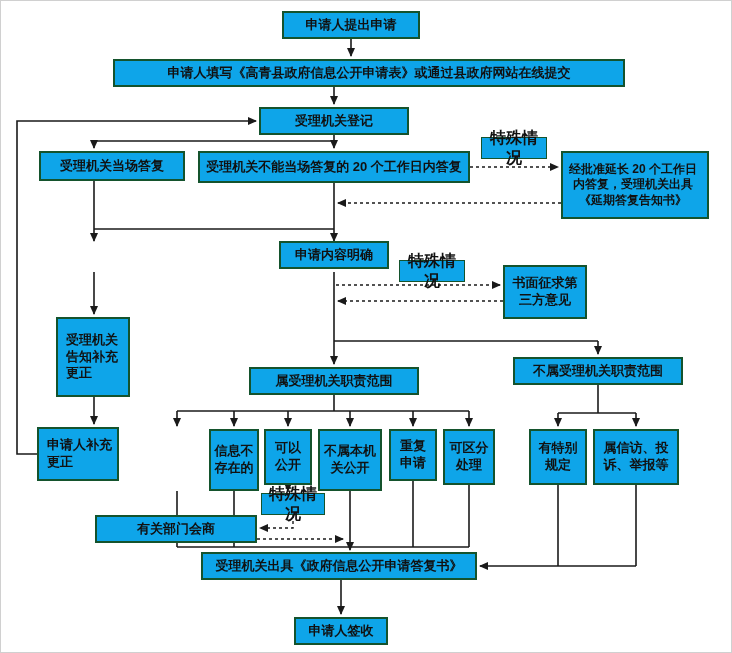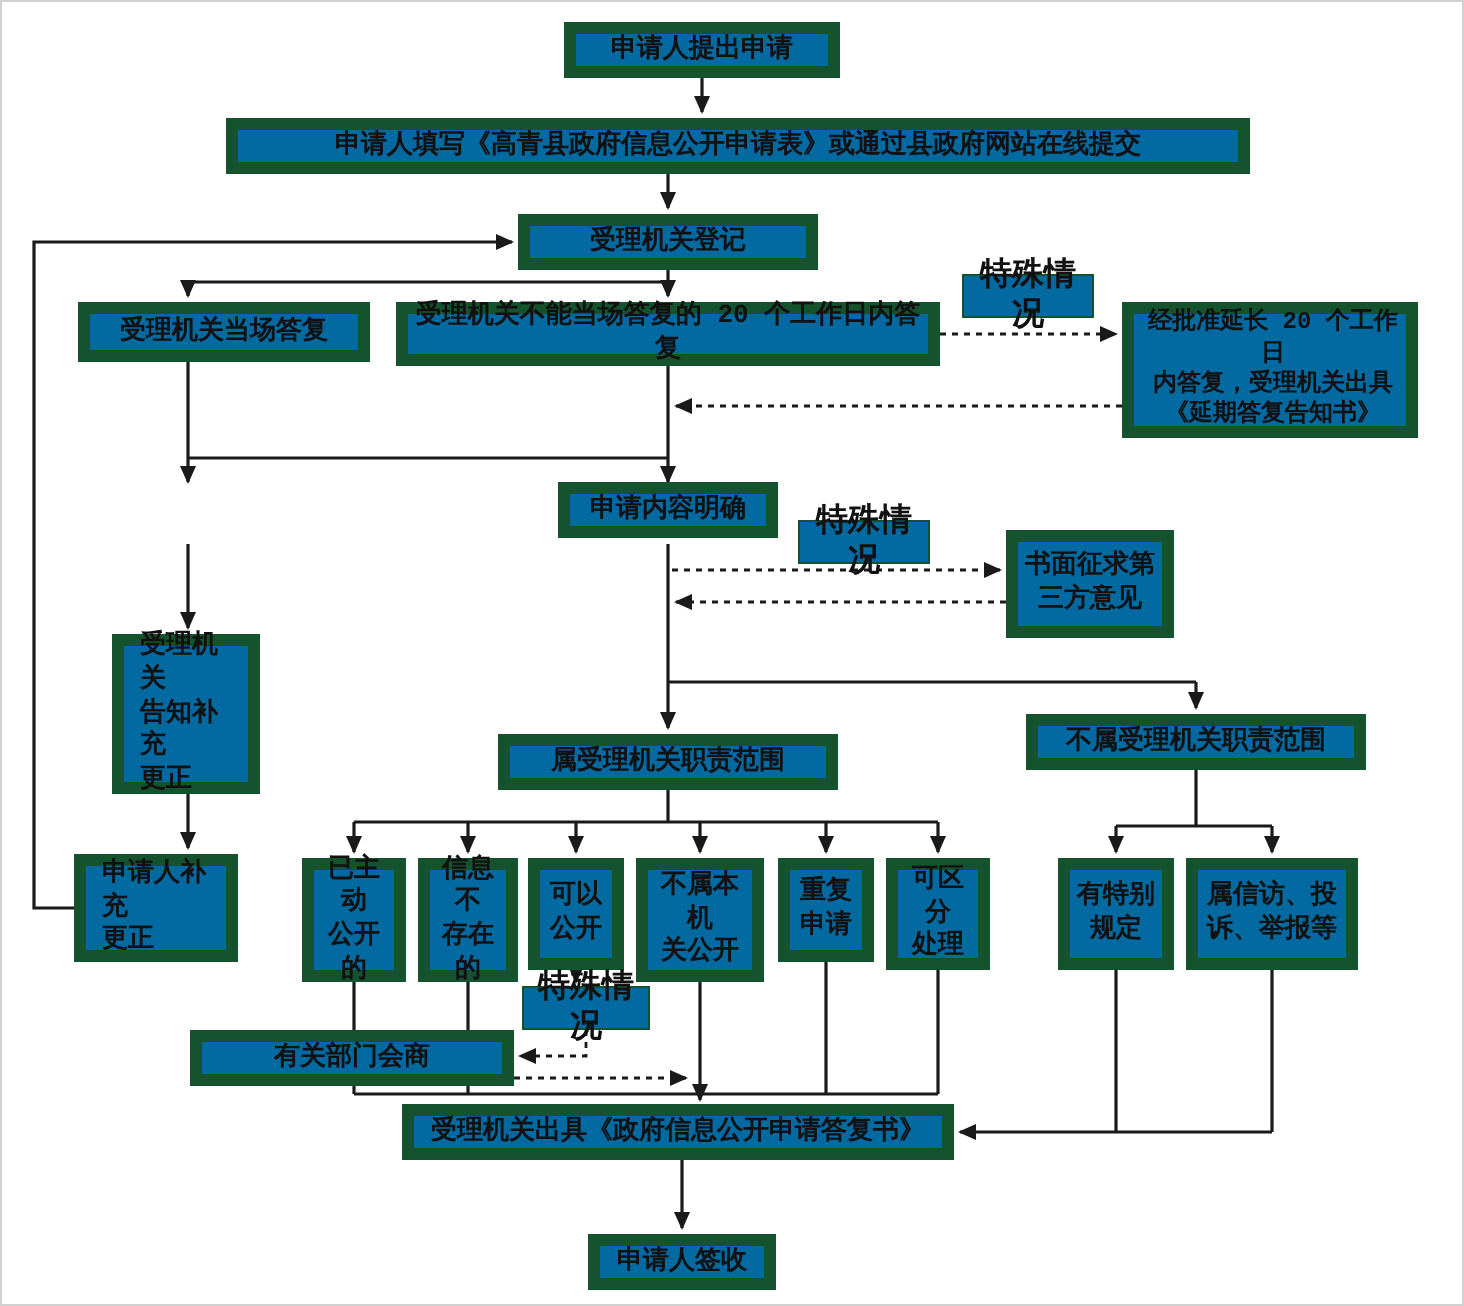--- a/index.html
+++ b/index.html
@@ -4,24 +4,24 @@
 <style>
   html,body { margin:0; padding:0; background:#fff; }
   .canvas {
     position:relative; width:732px; height:653px; box-sizing:border-box;
     background:#ffffff; border:1px solid #d0d0d0; overflow:hidden;
     font-family:"Liberation Sans","DejaVu Sans",sans-serif;
   }
   .connectors { position:absolute; left:0; top:0; width:732px; height:653px; }
   .node {
     position:absolute; box-sizing:border-box;
-    border:6px solid #14532d; background:#0369a1; color:#111;
+    border:2px solid #14532d; background:#0ea5e9; color:#111;
     display:flex; align-items:center; justify-content:center;
     text-align:center; font-weight:700; font-size:13px; line-height:1.28;
-    white-space:pre-line; padding:1px 3px;font-family:Liberation Mono, monospace;
+    white-space:pre-line; padding:1px 3px;
   }
   .tl { justify-content:flex-start; text-align:left; padding-left:8px; }
   .sm { font-size:16px; border-width:1.5px; }
   .ext { font-size:12px; text-align:center; justify-content:flex-start; padding-left:6px; }
   path.s { stroke:#1a1a1a; stroke-width:1.6; fill:none; }
   path.d { stroke:#1a1a1a; stroke-width:1.4; fill:none; stroke-dasharray:3 3; }
 </style>
 </head>
 <body>
 
@@ -96,22 +96,20 @@
   <div class="node sm" style="left:398px;top:259px;width:66px;height:22px">特殊情况</div>
   <div class="node" style="left:502px;top:264px;width:84px;height:54px">书面征求第
 三方意见</div>
   <div class="node tl" style="left:55px;top:316px;width:74px;height:80px">受理机关
 告知补充
 更正</div>
   <div class="node" style="left:248px;top:366px;width:170px;height:28px">属受理机关职责范围</div>
   <div class="node" style="left:512px;top:356px;width:170px;height:28px">不属受理机关职责范围</div>
   <div class="node tl" style="left:36px;top:426px;width:82px;height:54px">申请人补充
 更正</div>
-  <div class="node" style="left:150px;top:428px;width:52px;height:62px">已主动
-公开的</div>
   <div class="node" style="left:208px;top:428px;width:50px;height:62px">信息不
 存在的</div>
   <div class="node" style="left:263px;top:428px;width:48px;height:56px">可以
 公开</div>
   <div class="node" style="left:317px;top:428px;width:64px;height:62px">不属本机
 关公开</div>
   <div class="node" style="left:388px;top:428px;width:48px;height:52px">重复
 申请</div>
   <div class="node" style="left:442px;top:428px;width:52px;height:56px">可区分
 处理</div>

